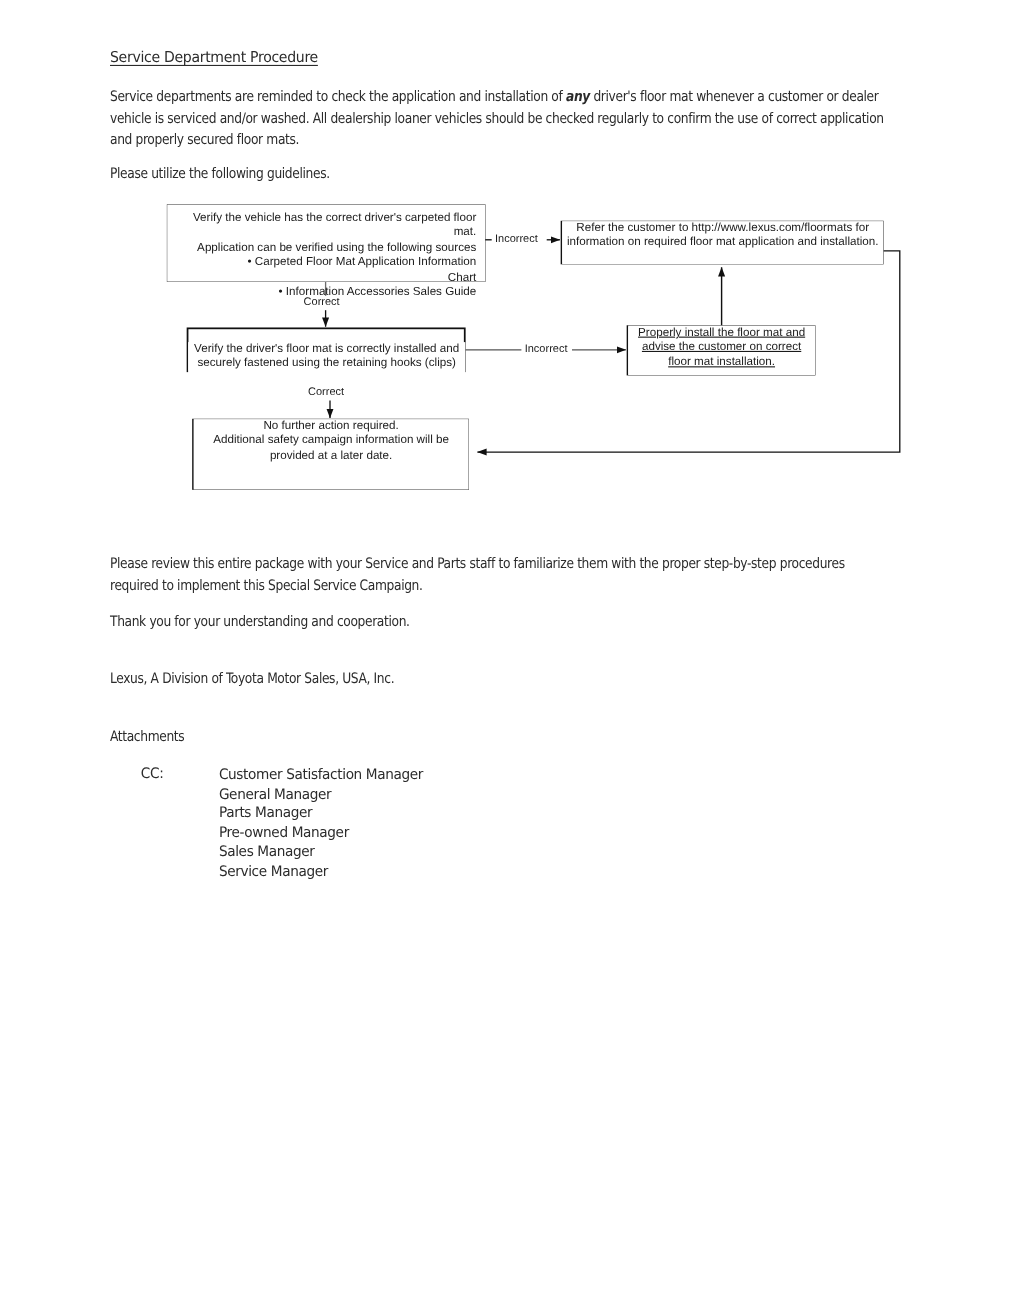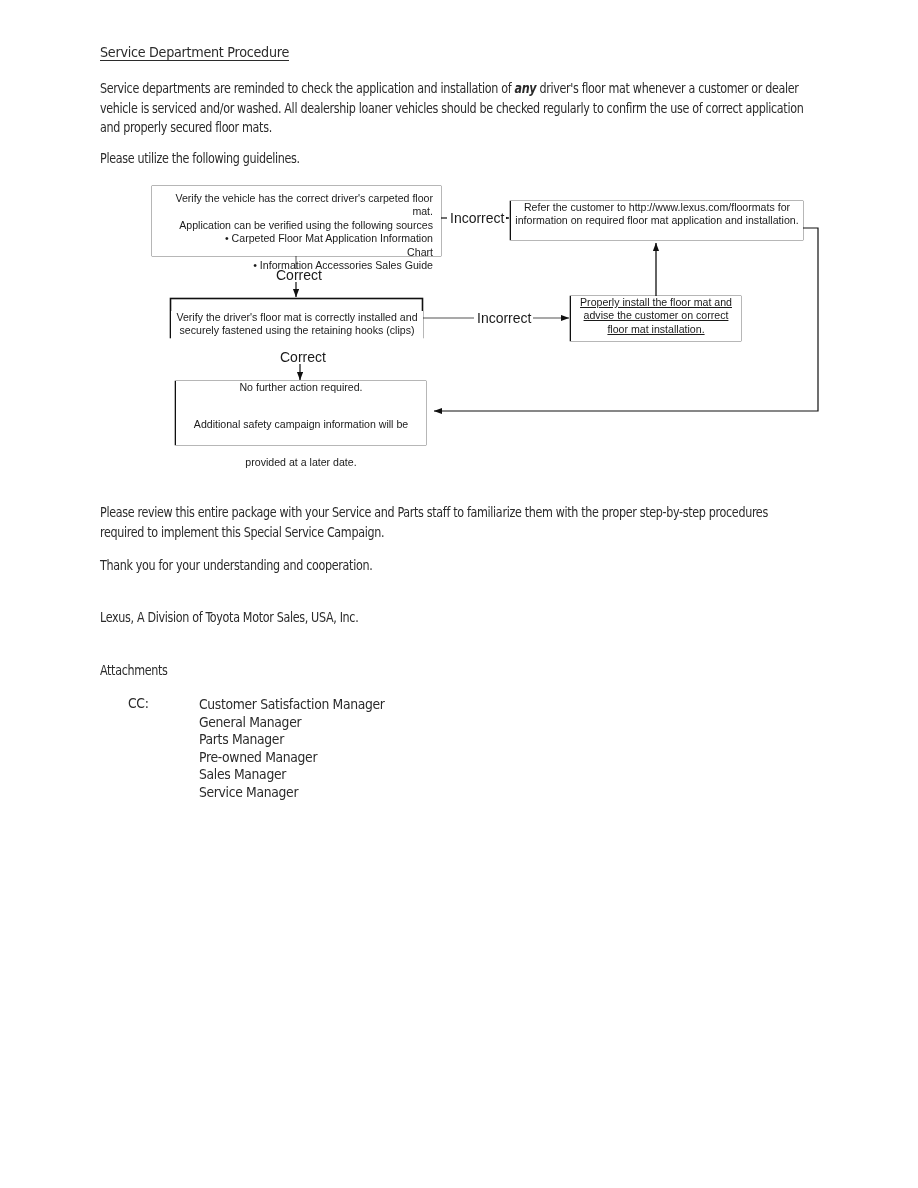--- a/index.html
+++ b/index.html
@@ -74,21 +74,21 @@
   .fbox.left-align {
     text-align: right;
   }
   .fbox .ln { display: block; }
   .fbox .gap { display: block; height: 8px; }
   .fbox .bullet { display: block; padding-left: 2px; margin-left: 43px; }
 
   .edge-label {
     position: absolute;
     font-family: "Liberation Sans", sans-serif;
-    font-size: 14px;
+    font-size: 10px;
     line-height: 12px;
     color: #1a1a1a;
     background: #ffffff;
     padding: 0 2px;
     white-space: nowrap;
   }
 
   
   .cc-label {
     position: absolute;
@@ -178,21 +178,21 @@
     <span class="ln">Verify the driver's floor mat is correctly installed and</span>
     <span class="ln">securely fastened using the retaining hooks (clips)</span>
   </div>
 
   <div class="fbox" style="left:571px; top:296px; width:170px; height:45px; border:none;text-decoration:underline;">
     <span class="ln">Properly install the floor mat and</span>
     <span class="ln">advise the customer on correct</span>
     <span class="ln">floor mat installation.</span>
   </div>
 
-  <div class="fbox" style="left:176px; top:381px; width:250px; height:64px; border:none;gap:24px;">
+  <div class="fbox" style="left:176px; top:381px; width:250px; height:64px; border:none;">
     <span class="ln">No further action required.</span>
     <span class="ln">Additional safety campaign information will be</span>
     <span class="ln">provided at a later date.</span>
   </div>
 
   <div class="edge-label" style="left:448px; top:212px;">Incorrect</div>
 
   <div class="edge-label" style="left:475px; top:312px;">Incorrect</div>
 
   <div class="edge-label" style="left:274px; top:269px;">Correct</div>

